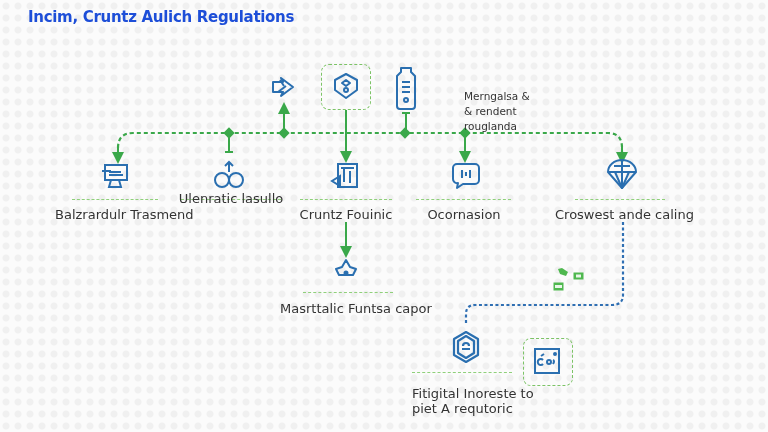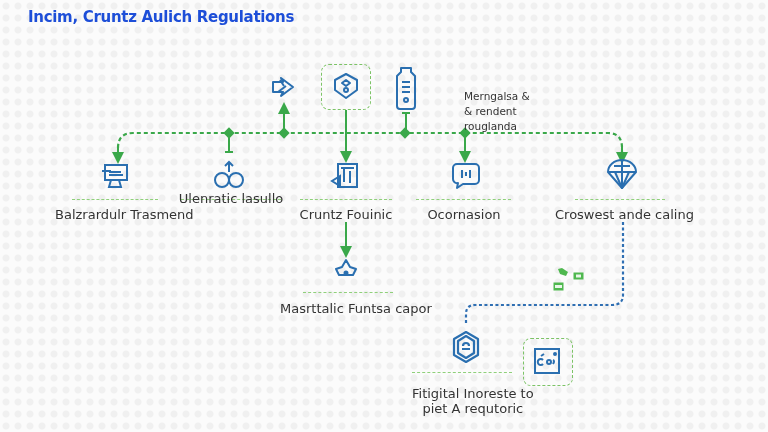--- a/index.html
+++ b/index.html
@@ -16,21 +16,21 @@
     position: absolute; left: 28px; top: 8px;
     font-size: 15px; font-weight: bold; letter-spacing: -0.3px; color: #1d4ed8;
     font-family: "DejaVu Sans", sans-serif;
   }
   svg.wires { position: absolute; left: 0; top: 0; }
   .icon { position: absolute; }
   .label {
     position: absolute; font-size: 13px; color: #333; text-align: center;
     white-space: nowrap; font-family: "DejaVu Sans", sans-serif;
   }
-  .label.left { text-align: center; line-height: 15px; }
+  .label.left { text-align: left; line-height: 15px; }
   .divider { position: absolute; height: 0; border-top: 1.5px dashed #8fd07a; }
   .dashbox { position: absolute; border: 1.5px dashed #7cc366; border-radius: 8px; }
   .note { position: absolute; font-size: 10.5px; color: #333; line-height: 15px; font-family: "DejaVu Sans", sans-serif; white-space: nowrap; }
 </style>
 </head>
 <body>
 
 <div class="title">Incim, Cruntz Aulich Regulations</div>
 
 <svg class="wires" width="768" height="432">

